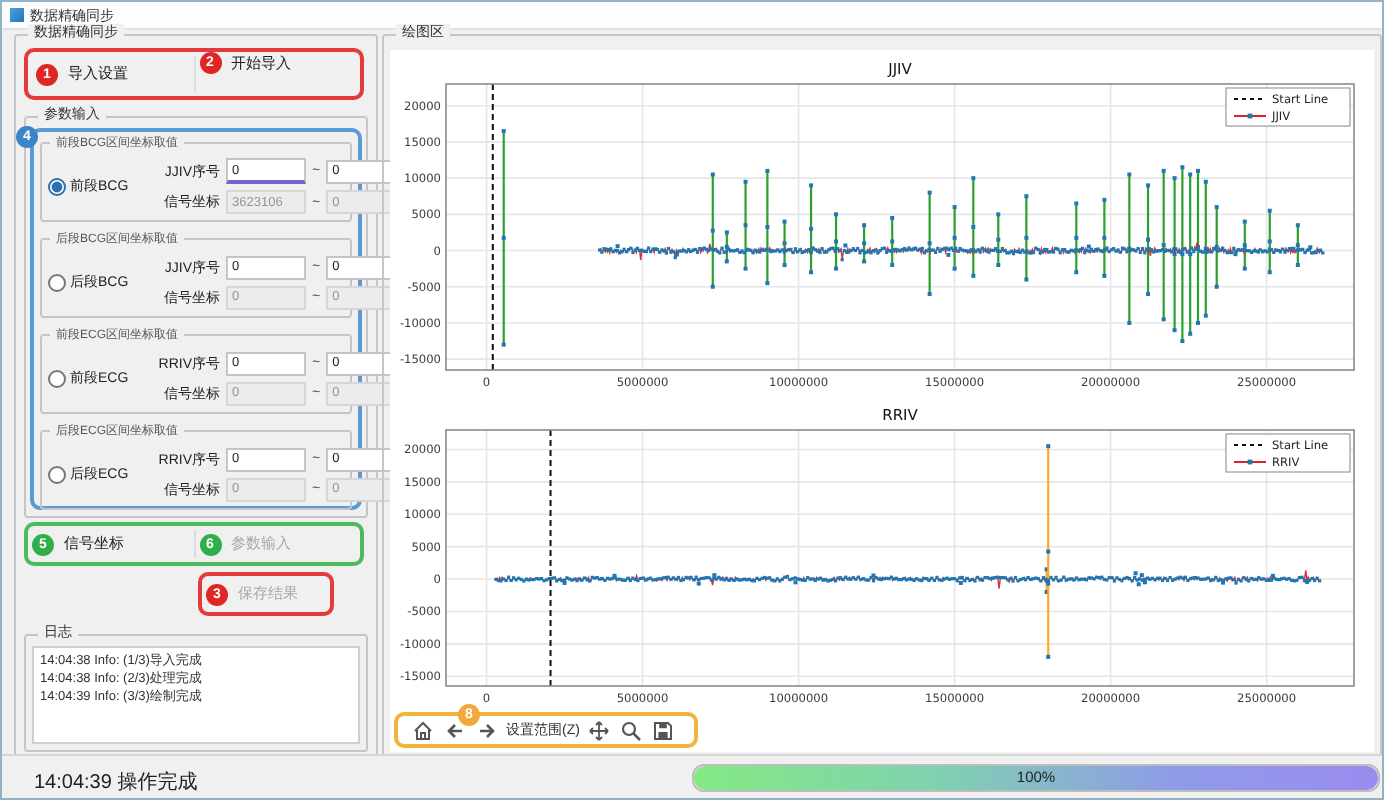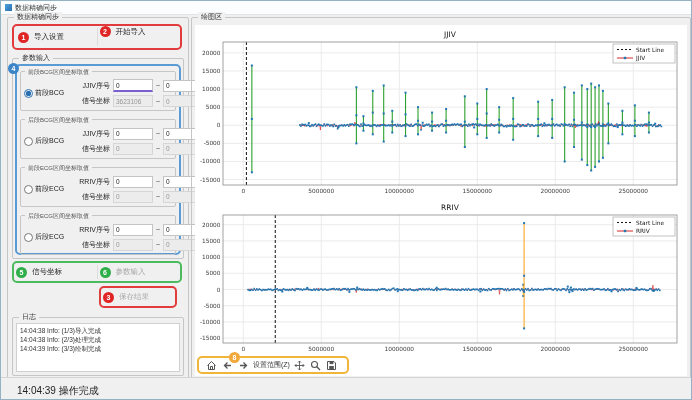--- a/index.html
+++ b/index.html
@@ -190,21 +190,21 @@
       <button class="btn" style="flex:1;margin:2px;border:none;background:transparent;">
         <span class="badge green">5</span>
         <span>信号坐标</span>
       </button>
       <div class="vdiv"></div>
       <button class="btn disabled" style="flex:1;margin:2px;border:none;background:transparent;">
         <span class="badge green">6</span>
         <span>参数输入</span>
       </button>
     </div>
-    <div class="hlbox hl-red" style="left:91px;top:268px;width:78px;height:22px;display:flex;">
+    <div class="hlbox hl-red" style="left:91px;top:268px;width:68px;height:22px;display:flex;">
       <button class="btn disabled" style="flex:1;margin:2px;border:none;background:transparent;">
         <span class="badge red">3</span>
         <span>保存结果</span>
       </button>
     </div>
 
     <div class="grp" style="left:4px;top:299px;width:170px;height:57px;">
       <span class="lbl">日志</span>
       <div class="logarea">
         <div class="logline">14:04:38 Info: (1/3)导入完成</div>
@@ -1133,15 +1133,19 @@
               <rect x="3.2" y="6" width="4.6" height="3.5" fill="#555"></rect>
               <rect x="3.6" y="1.5" width="3.8" height="2.6" fill="#555"></rect>
             </svg>
         </span>
       </div>
     </div>
   </div>
 
   <div class="statusbar">
     <span class="statusmsg">14:04:39 操作完成</span>
+    <div class="progress">
+      <div class="chunk"></div>
+      <span class="ptext">100%</span>
+    </div>
   </div>
 
 </div>
 
 </body></html>

